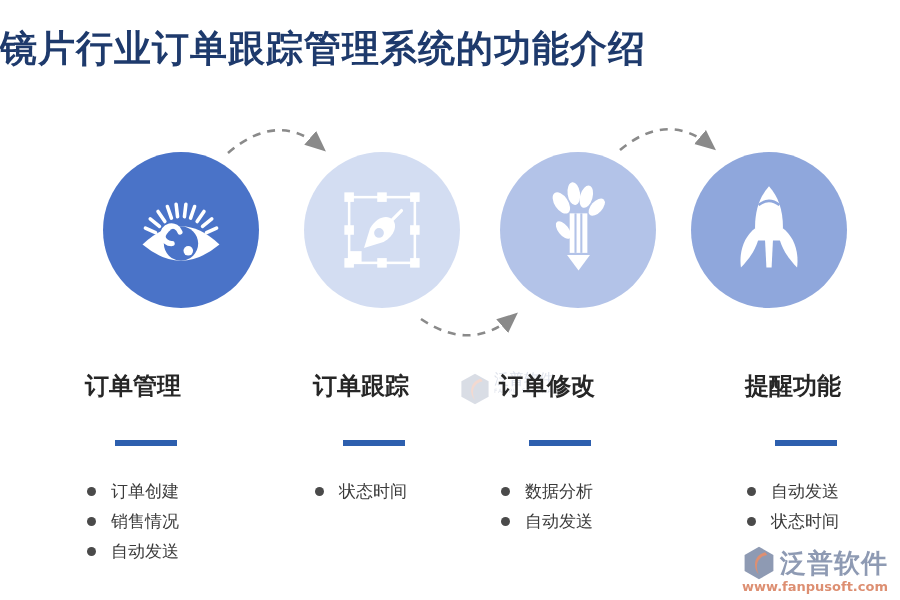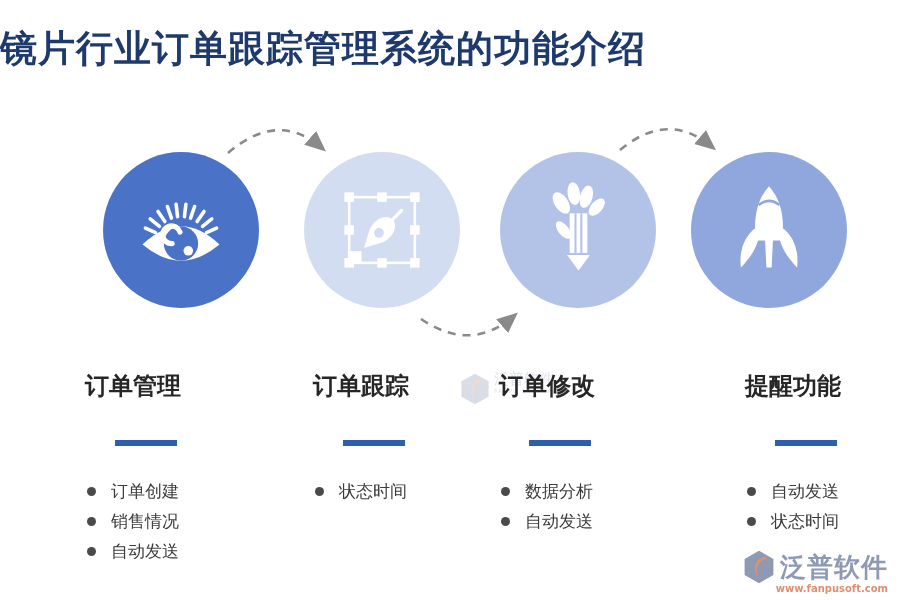--- a/index.html
+++ b/index.html
@@ -45,21 +45,21 @@
   #watermark{
     position:absolute;left:458px;top:372px;width:120px;opacity:0.33;z-index:1;
     display:flex;align-items:flex-start;gap:2px;
   }
   #watermark .wm-txt{font-size:15px;color:#9aa6c0;line-height:15px;}
   #watermark .wm-cap{font-size:6px;color:#9aa6c0;letter-spacing:1px;}
   
   #brand{position:absolute;right:12px;bottom:6px;text-align:right;}
   #brand .brand-row{display:flex;align-items:center;justify-content:flex-end;gap:3px;}
   #brand .brand-name{font-size:26px;font-weight:bold;color:#8e9ab3;letter-spacing:1px;}
-  #brand .brand-url{font-size:10px;font-weight:bold;color:#dd8f72;margin-top:-2px;}
+  #brand .brand-url{font-size:13px;font-weight:bold;color:#dd8f72;margin-top:-2px;}
 </style>
 </head>
 <body>
 
 <div id="page">
 
   <div id="main-title">镜片行业订单跟踪管理系统的功能介绍</div>
 
   <svg id="arrows" viewBox="0 0 900 600">
     <defs>

